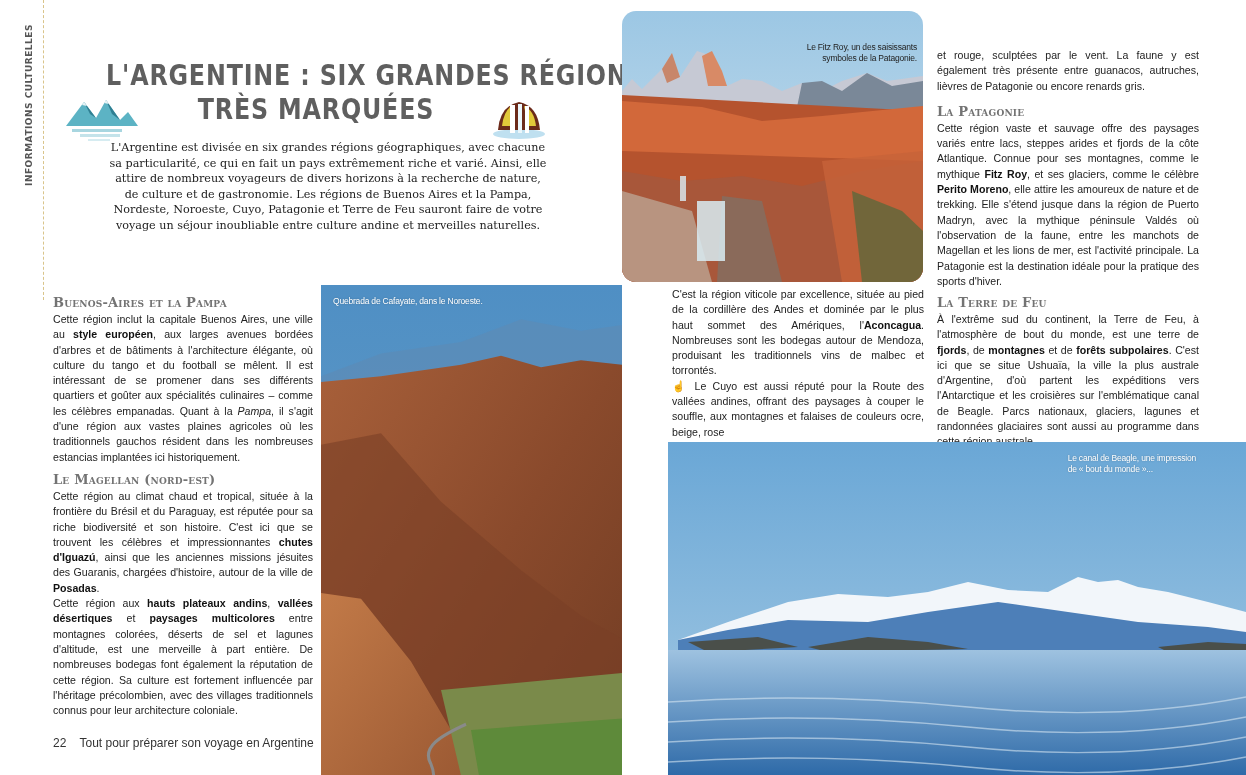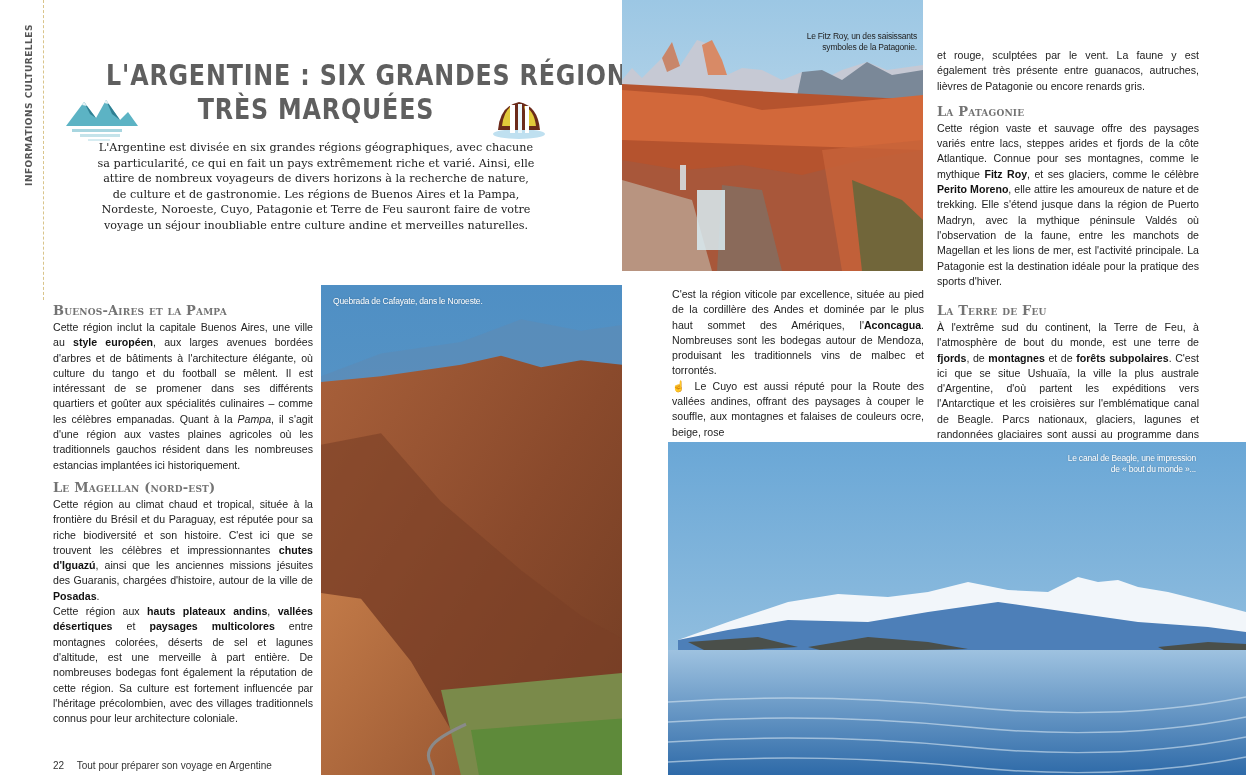--- a/index.html
+++ b/index.html
@@ -25,53 +25,53 @@
     text-align: center;
     font-family: "DejaVu Sans", sans-serif; font-weight: bold;
     font-size: 29px; line-height: 34px; letter-spacing: 1px;
     color: #5f5f5f; transform: scaleX(0.82); transform-origin: center top;
   }
   .title div { white-space: nowrap; }
   .icon-mountain { position: absolute; left: 62px; top: 94px; width: 78px; height: 48px; }
   .icon-falls { position: absolute; left: 490px; top: 96px; width: 58px; height: 44px; }
 
   .intro {
-    position: absolute; left: 96px; top: 140px; width: 440px;
+    position: absolute; left: 108px; top: 140px; width: 440px;
     text-align: center; font-family: "DejaVu Serif", serif;
     font-size: 11.2px; line-height: 15.6px; color: #222;
   }
 
   .col { position: absolute; font-size: 10.6px; line-height: 15.3px; color: #222; text-align: justify; hyphens: auto; }
   .col p { margin: 0; }
   .col h3 {
     font-family: "DejaVu Serif", serif; font-weight: bold; color: #737373;
     font-variant: small-caps; font-size: 13px; line-height: 16px; letter-spacing: 0.2px;
     margin-top: 7px; margin-bottom: 1px;
   }
-  .col h3:first-child { margin-top: 16px; }
+  .col h3:first-child { margin-top: 8px; }
   .col b { font-weight: bold; color: #111; }
 
   .col-left { left: 53px; top: 287px; width: 260px; }
   .col-mid { left: 672px; top: 287px; width: 252px; }
   .col-right-top { left: 937px; top: 48px; width: 262px; }
   .col-right-bottom { left: 937px; top: 287px; width: 262px; }
 
   .footer {
-    position: absolute; left: 53px; top: 736px; font-size: 10px; color: #333; margin-top: 24px;
+    position: absolute; left: 53px; top: 736px; font-size: 12px; color: #333;
   }
   .footer .num { margin-right: 10px; }
 
   .photo { position: absolute; overflow: hidden; }
   .photo svg { position: absolute; left: 0; top: 0; width: 100%; height: 100%; }
   .caption {
     position: absolute; font-size: 8.5px; line-height: 11px; color: #fff;
     text-shadow: 0 0 2px rgba(0,0,0,0.25); letter-spacing: -0.2px;
   }
 
-  .photo-fitzroy { left: 622px; top: 0; width: 301px; height: 271px; }
+  .photo-fitzroy { left: 622px; top: 11px; width: 301px; height: 271px; border-radius: 14px; }
   .photo-quebrada { left: 321px; top: 285px; width: 301px; height: 559px; }
   .photo-beagle { left: 668px; top: 442px; width: 578px; height: 333px; }
 </style>
 </head>
 <body>
 
 <div class="side-tab">
   <span>INFORMATIONS CULTURELLES</span>
 </div>
 <div class="dash-line"></div>
@@ -207,21 +207,21 @@
     <polygon points="140,205 200,195 260,200 300,207 160,210" fill="#4a4f4a"></polygon>
     <polygon points="490,205 540,200 578,202 578,210 500,210" fill="#4a4f4a"></polygon>
     <rect x="0" y="208" width="578" height="125" fill="url(#bwater)"></rect>
     <g stroke="#d6e6f2" stroke-width="1.5" fill="none" opacity="0.6">
       <path d="M0,260 Q150,250 300,265 T578,255"></path>
       <path d="M0,280 Q150,270 300,285 T578,275"></path>
       <path d="M0,300 Q150,290 300,305 T578,295"></path>
       <path d="M0,320 Q150,310 300,325 T578,315"></path>
     </g>
   </svg>
-  <div class="caption" style="right:50px; top:11px; text-align:right;">
+  <div class="caption" style="right:50px; top:11px; text-align:left;">
     <div>Le canal de Beagle, une impression</div>
     <div>de « bout du monde »...</div>
   </div>
 </div>
 
 <div class="footer">
   <span class="num">22</span>
   <span>Tout pour préparer son voyage en Argentine</span>
 </div>
 

